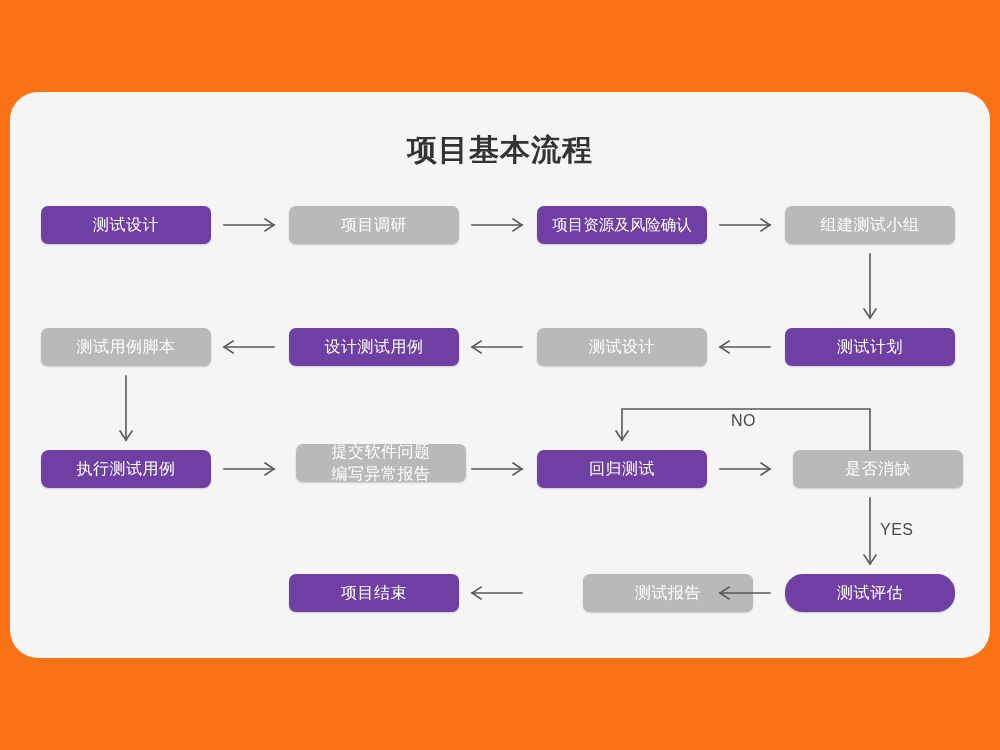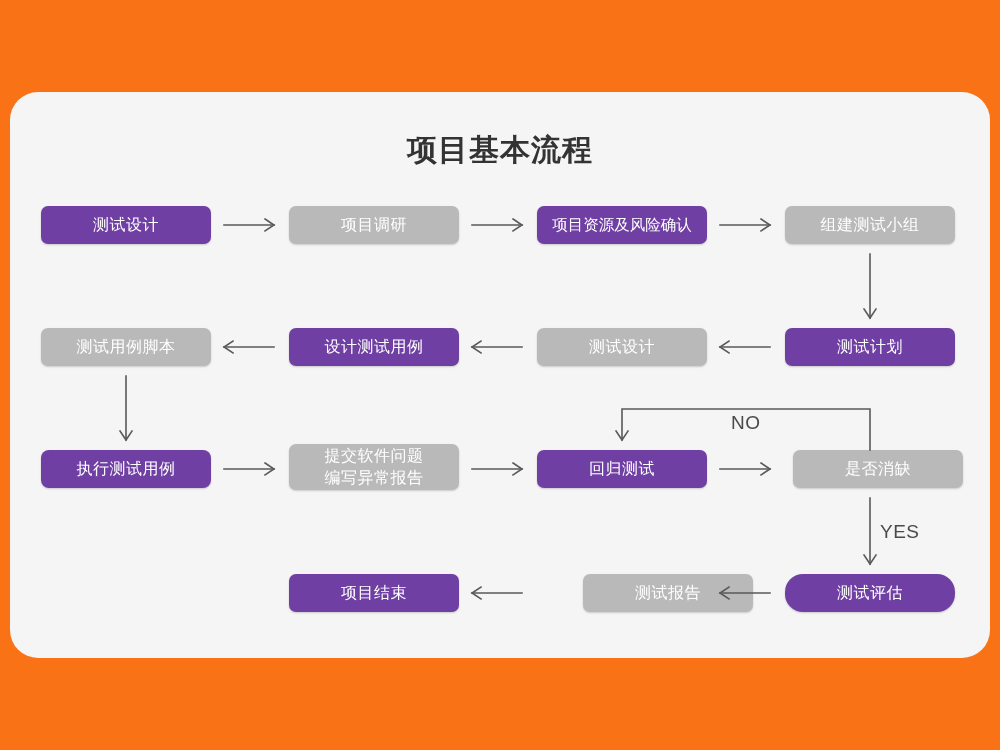--- a/index.html
+++ b/index.html
@@ -70,21 +70,21 @@
     position: absolute;
     left: 0;
     top: 0;
     width: 1000px;
     height: 750px;
     pointer-events: none;
   }
 
   .edge-label {
     position: absolute;
-    font-size: 19px;
+    font-size: 16px;
     color: #4a4a4a;
     letter-spacing: 0.5px;
     white-space: nowrap;
   }
 </style>
 </head>
 <body>
 
 <div id="stage">
 
@@ -103,21 +103,21 @@
   <div class="node purple" style="left:289px; top:328px; width:170px; height:38px;">设计测试用例</div>
 
   <div class="node gray" style="left:41px; top:328px; width:170px; height:38px;">测试用例脚本</div>
 
   <div class="node gray" style="left:537px; top:328px; width:170px; height:38px;">测试设计</div>
 
   <div class="node purple" style="left:785px; top:328px; width:170px; height:38px;">测试计划</div>
 
   <div class="node purple" style="left:41px; top:450px; width:170px; height:38px;border-radius:8px;">执行测试用例</div>
 
-  <div class="node gray" style="left:289px; top:444px; width:170px; height:46px;">提交软件问题
+  <div class="node gray" style="left:296px; top:444px; width:170px; height:38px;">提交软件问题
 编写异常报告</div>
 
   <div class="node purple" style="left:537px; top:450px; width:170px; height:38px;text-align:center;">回归测试</div>
 
   <div class="node gray" style="left:785px; top:450px; width:170px; height:38px;margin-left:8px;">是否消缺</div>
 
   <div class="node purple" style="left:289px; top:574px; width:170px; height:38px;">项目结束</div>
 
   <div class="node gray" style="left:537px; top:574px; width:170px; height:38px;margin-left:46px;">测试报告</div>
 

